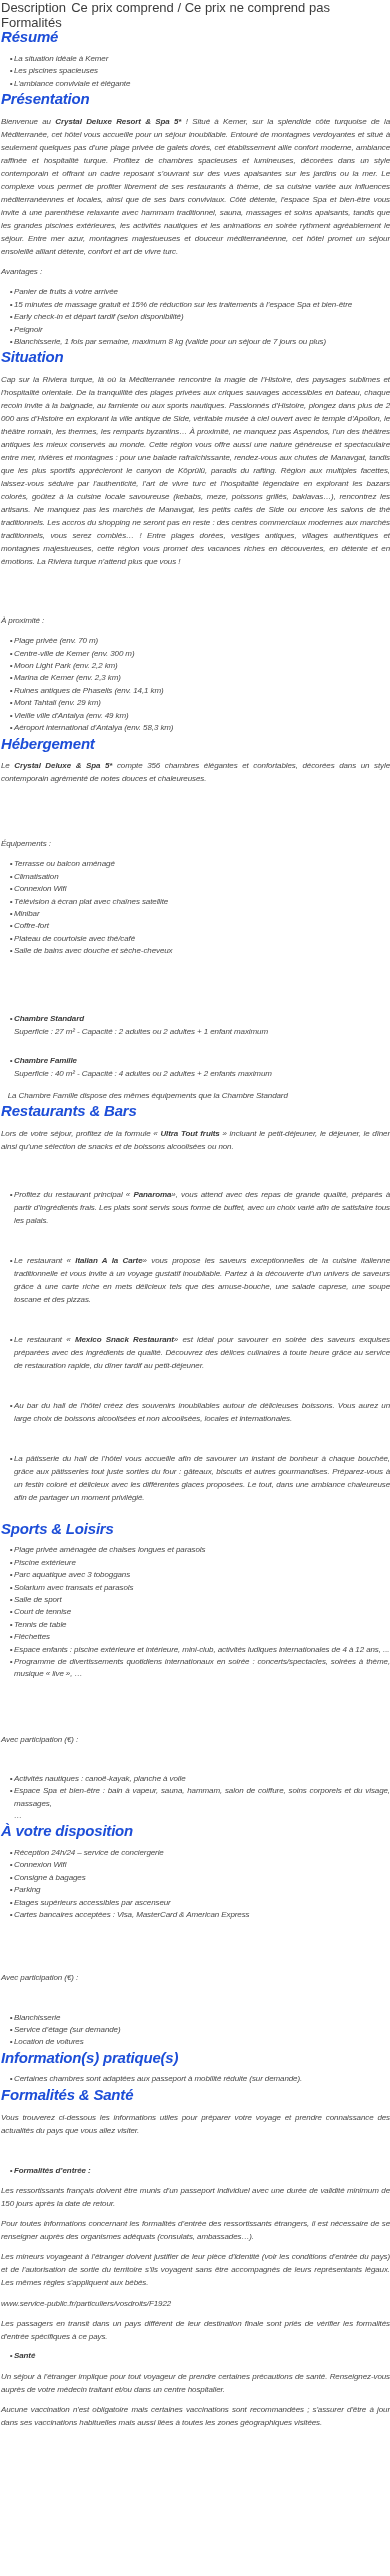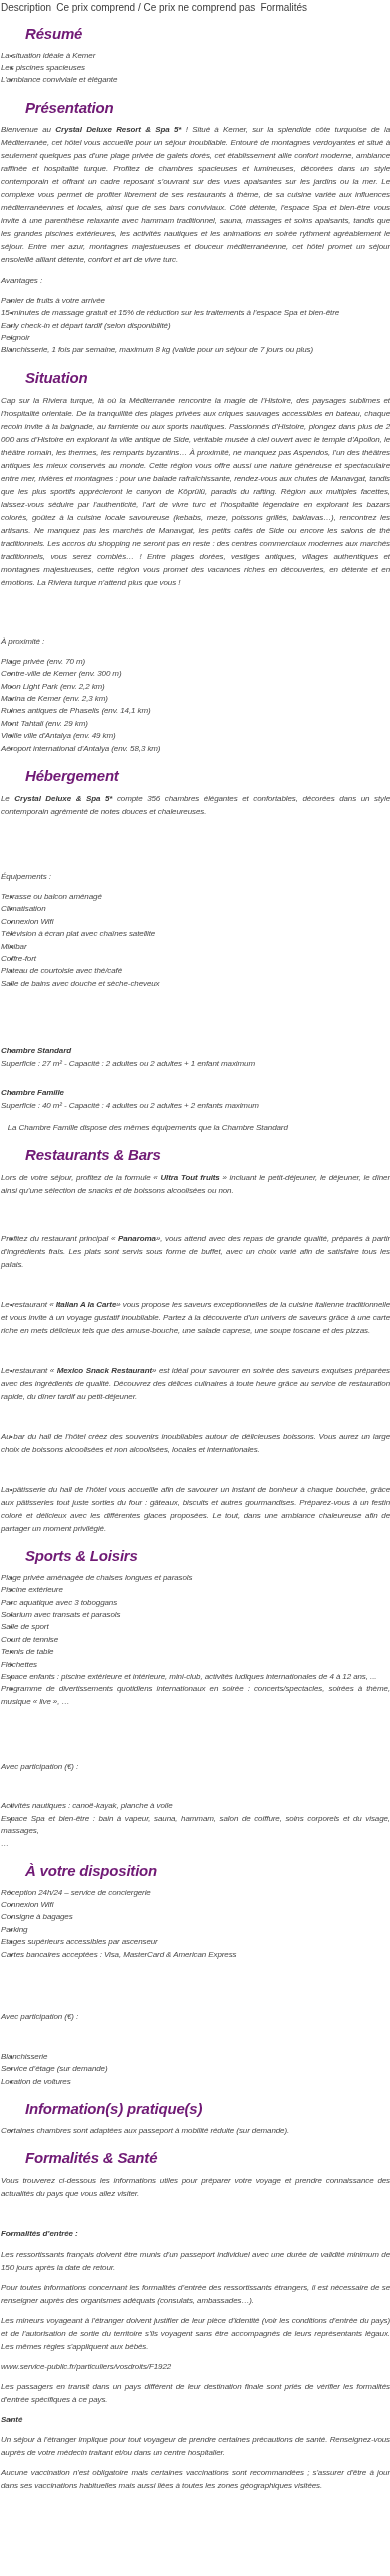--- a/index.html
+++ b/index.html
@@ -9,57 +9,56 @@
     color:#4a4a4a;
     font-family:"Liberation Sans","DejaVu Sans",sans-serif;
     font-style:italic;
     font-size:8px;
     line-height:13px;
     letter-spacing:-0.1px;
   }
   .page{padding:2.6px 1px 20.6px 1px;}
   .tabbar{
     font-style:normal;
-    font-size:10px;
+    font-size:13px;
     color:#3c3c3c;
     display:flex;
     gap:5.2px;
     flex-wrap:wrap;
     line-height:10.3px;
     letter-spacing:0;
   }
   .tab{cursor:pointer;white-space:nowrap;}
   h2.section-title{
-    color:#701a75;
+    color:#1d4ed8;
     font-style:italic;
     font-weight:bold;
     font-size:15px;
     line-height:17.5px;
-    margin:12px 0 0 0;
+    margin:0 0 0 0;
     letter-spacing:-0.2px;
-    padding-left:24px;
   }
   p.blk{margin:7.2px 0 0 0;text-align:justify;}
   p.blk.ind{padding-left:6.7px;}
   ul.blk{list-style:none;margin:7.2px 0 0 0;padding:0;}
   ul.blk li{
     position:relative;
-    padding-left:0;
+    padding-left:13px;
     min-height:12.4px;
     line-height:12.4px;
     text-align:justify;
   }
   ul.blk li::before{
     content:"\2022";
     position:absolute;
     left:8.8px;
     top:0;
   }
   ul.blk.sp-lg li{margin-bottom:27px;line-height:13px;}
-  ul.blk.sp-lg li:last-child{margin-bottom:4px;}
+  ul.blk.sp-lg li:last-child{margin-bottom:16px;}
   ul.blk.sp-md li{margin-bottom:16px;line-height:13px;}
   ul.blk.sp-md li:last-child{margin-bottom:0;}
   b{font-weight:bold;color:#3c3c3c;}
 </style>
 </head>
 <body>
 
 <div class="page">
   <div class="tabbar">
     <span class="tab">Description</span>

